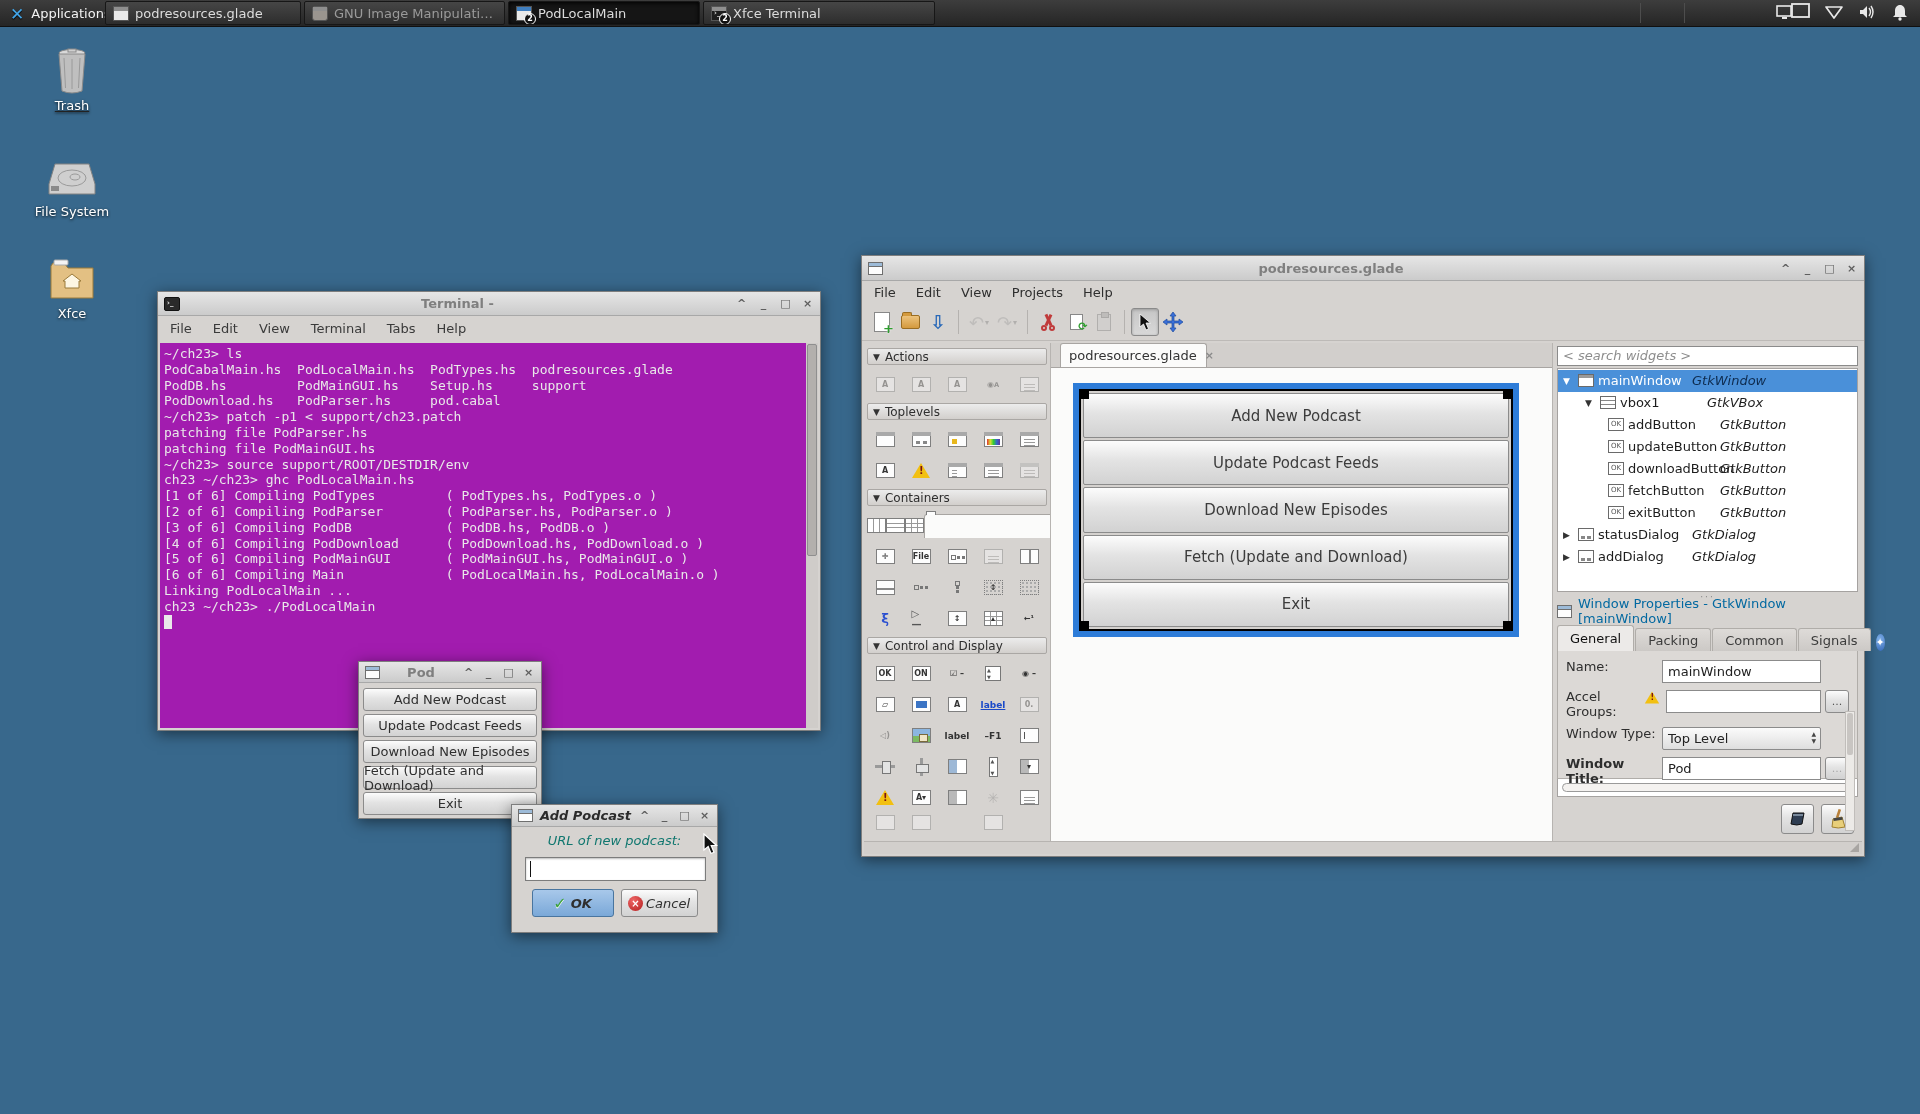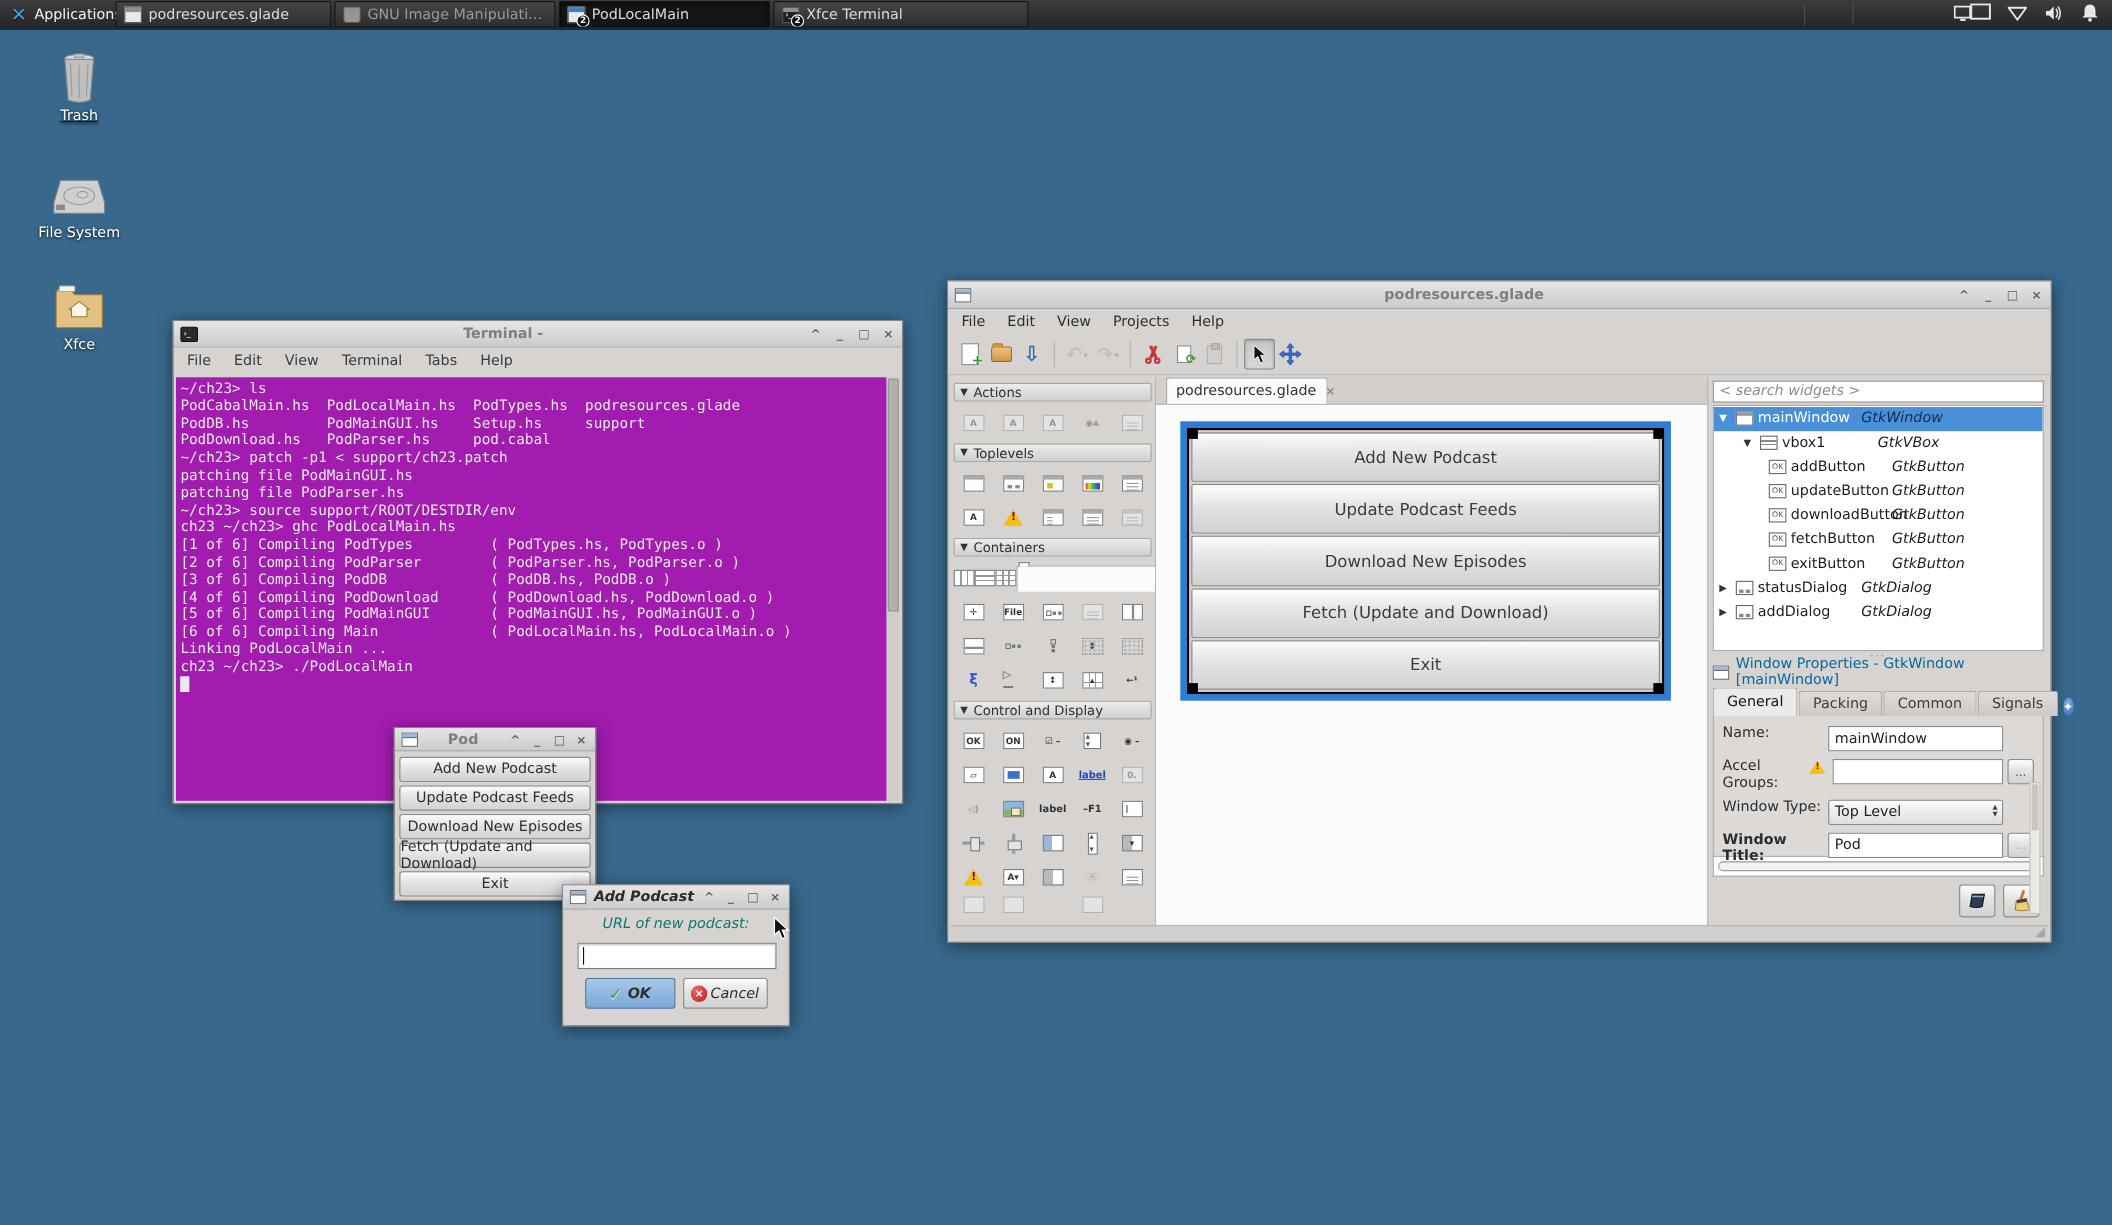--- a/index.html
+++ b/index.html
@@ -333,22 +333,22 @@
     <span>Terminal</span>
     <span>Tabs</span>
     <span>Help</span>
   </div>
   <div class="content">
     <div>~/ch23&gt; ls</div>
       <div>PodCabalMain.hs  PodLocalMain.hs  PodTypes.hs  podresources.glade</div>
     <div>PodDB.hs         PodMainGUI.hs    Setup.hs     support</div>
       <div>PodDownload.hs   PodParser.hs     pod.cabal</div>
     <div>~/ch23&gt; patch -p1 &lt; support/ch23.patch</div>
-      <div>patching file PodMainGUI.hs</div>
-    <div>patching file PodParser.hs</div>
+      <div>patching file PodParser.hs</div>
+    <div>patching file PodMainGUI.hs</div>
       <div>~/ch23&gt; source support/ROOT/DESTDIR/env</div>
     <div>ch23 ~/ch23&gt; ghc PodLocalMain.hs</div>
       <div>[1 of 6] Compiling PodTypes         ( PodTypes.hs, PodTypes.o )</div>
     <div>[2 of 6] Compiling PodParser        ( PodParser.hs, PodParser.o )</div>
       <div>[3 of 6] Compiling PodDB            ( PodDB.hs, PodDB.o )</div>
     <div>[4 of 6] Compiling PodDownload      ( PodDownload.hs, PodDownload.o )</div>
       <div>[5 of 6] Compiling PodMainGUI       ( PodMainGUI.hs, PodMainGUI.o )</div>
     <div>[6 of 6] Compiling Main             ( PodLocalMain.hs, PodLocalMain.o )</div>
       <div>Linking PodLocalMain ...</div>
     <div>ch23 ~/ch23&gt; ./PodLocalMain</div>

